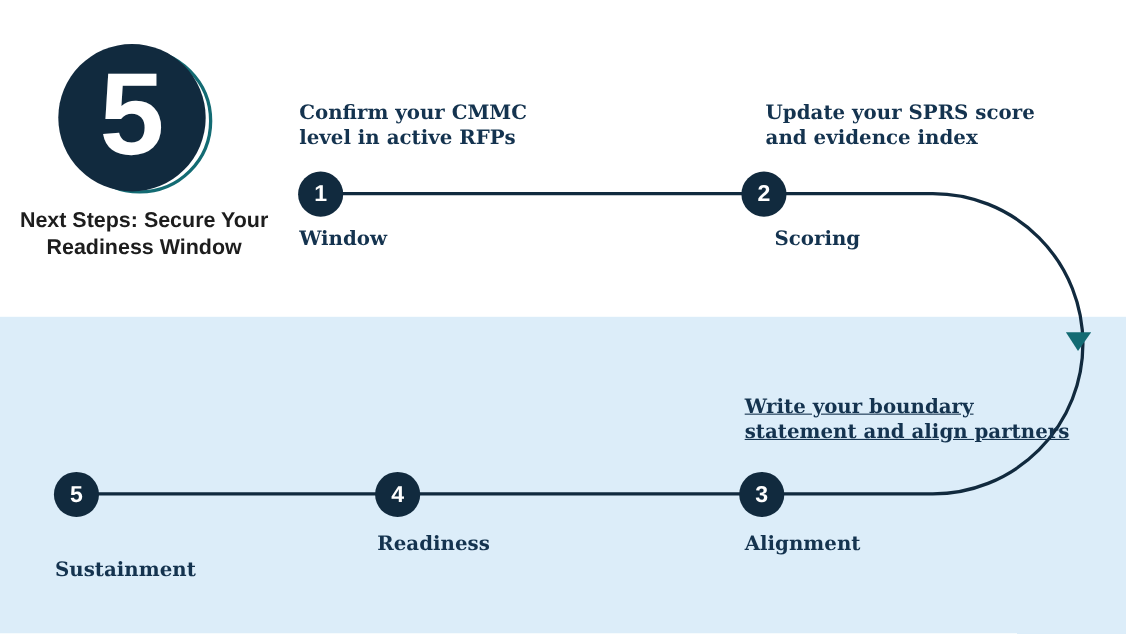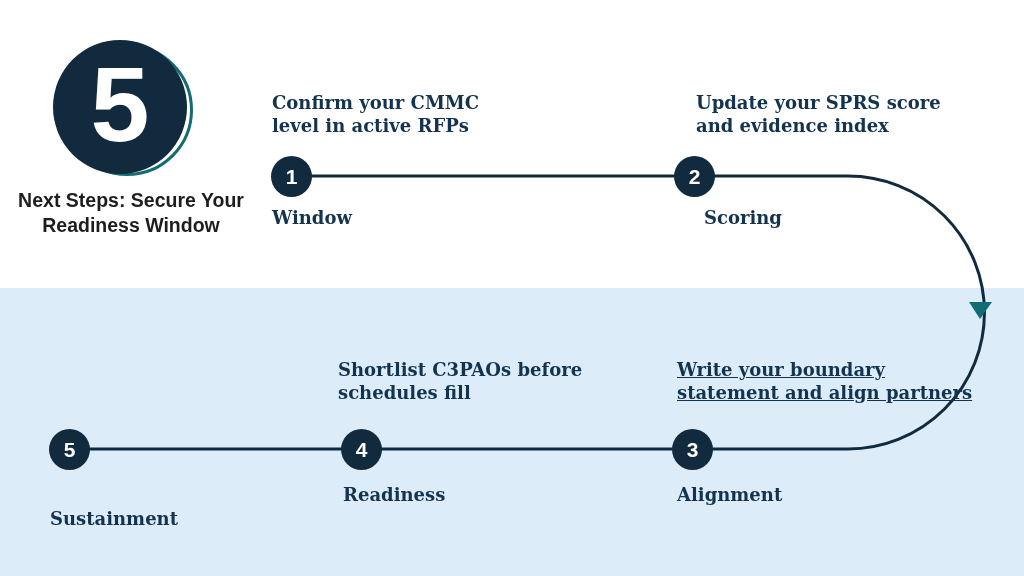--- a/index.html
+++ b/index.html
@@ -164,22 +164,20 @@
   </div>
   <div class="step-label label-2">Scoring</div>
 
   <div class="step-desc desc-3">Write your boundary
 statement and align partners</div>
   <div class="step-circle circle-3">
     <span class="step-number">3</span>
   </div>
   <div class="step-label label-3">Alignment</div>
 
-  <div class="step-desc desc-4">Shortlist C3PAOs before
-schedules fill</div>
   <div class="step-circle circle-4">
     <span class="step-number">4</span>
   </div>
   <div class="step-label label-4">Readiness</div>
 
   <div class="step-circle circle-5">
     <span class="step-number">5</span>
   </div>
   <div class="step-label label-5">Sustainment</div>
 

